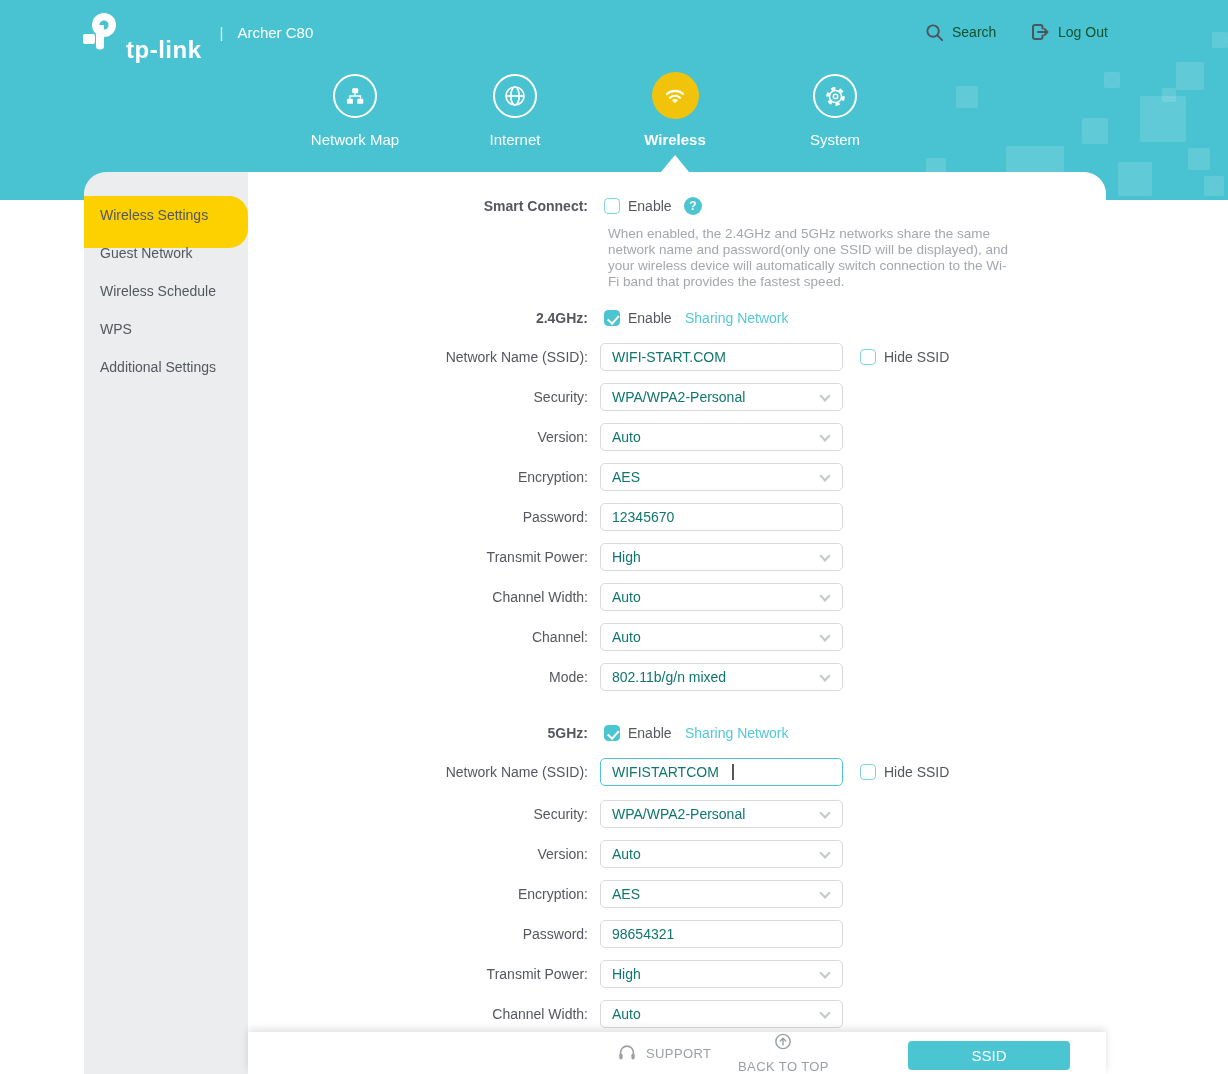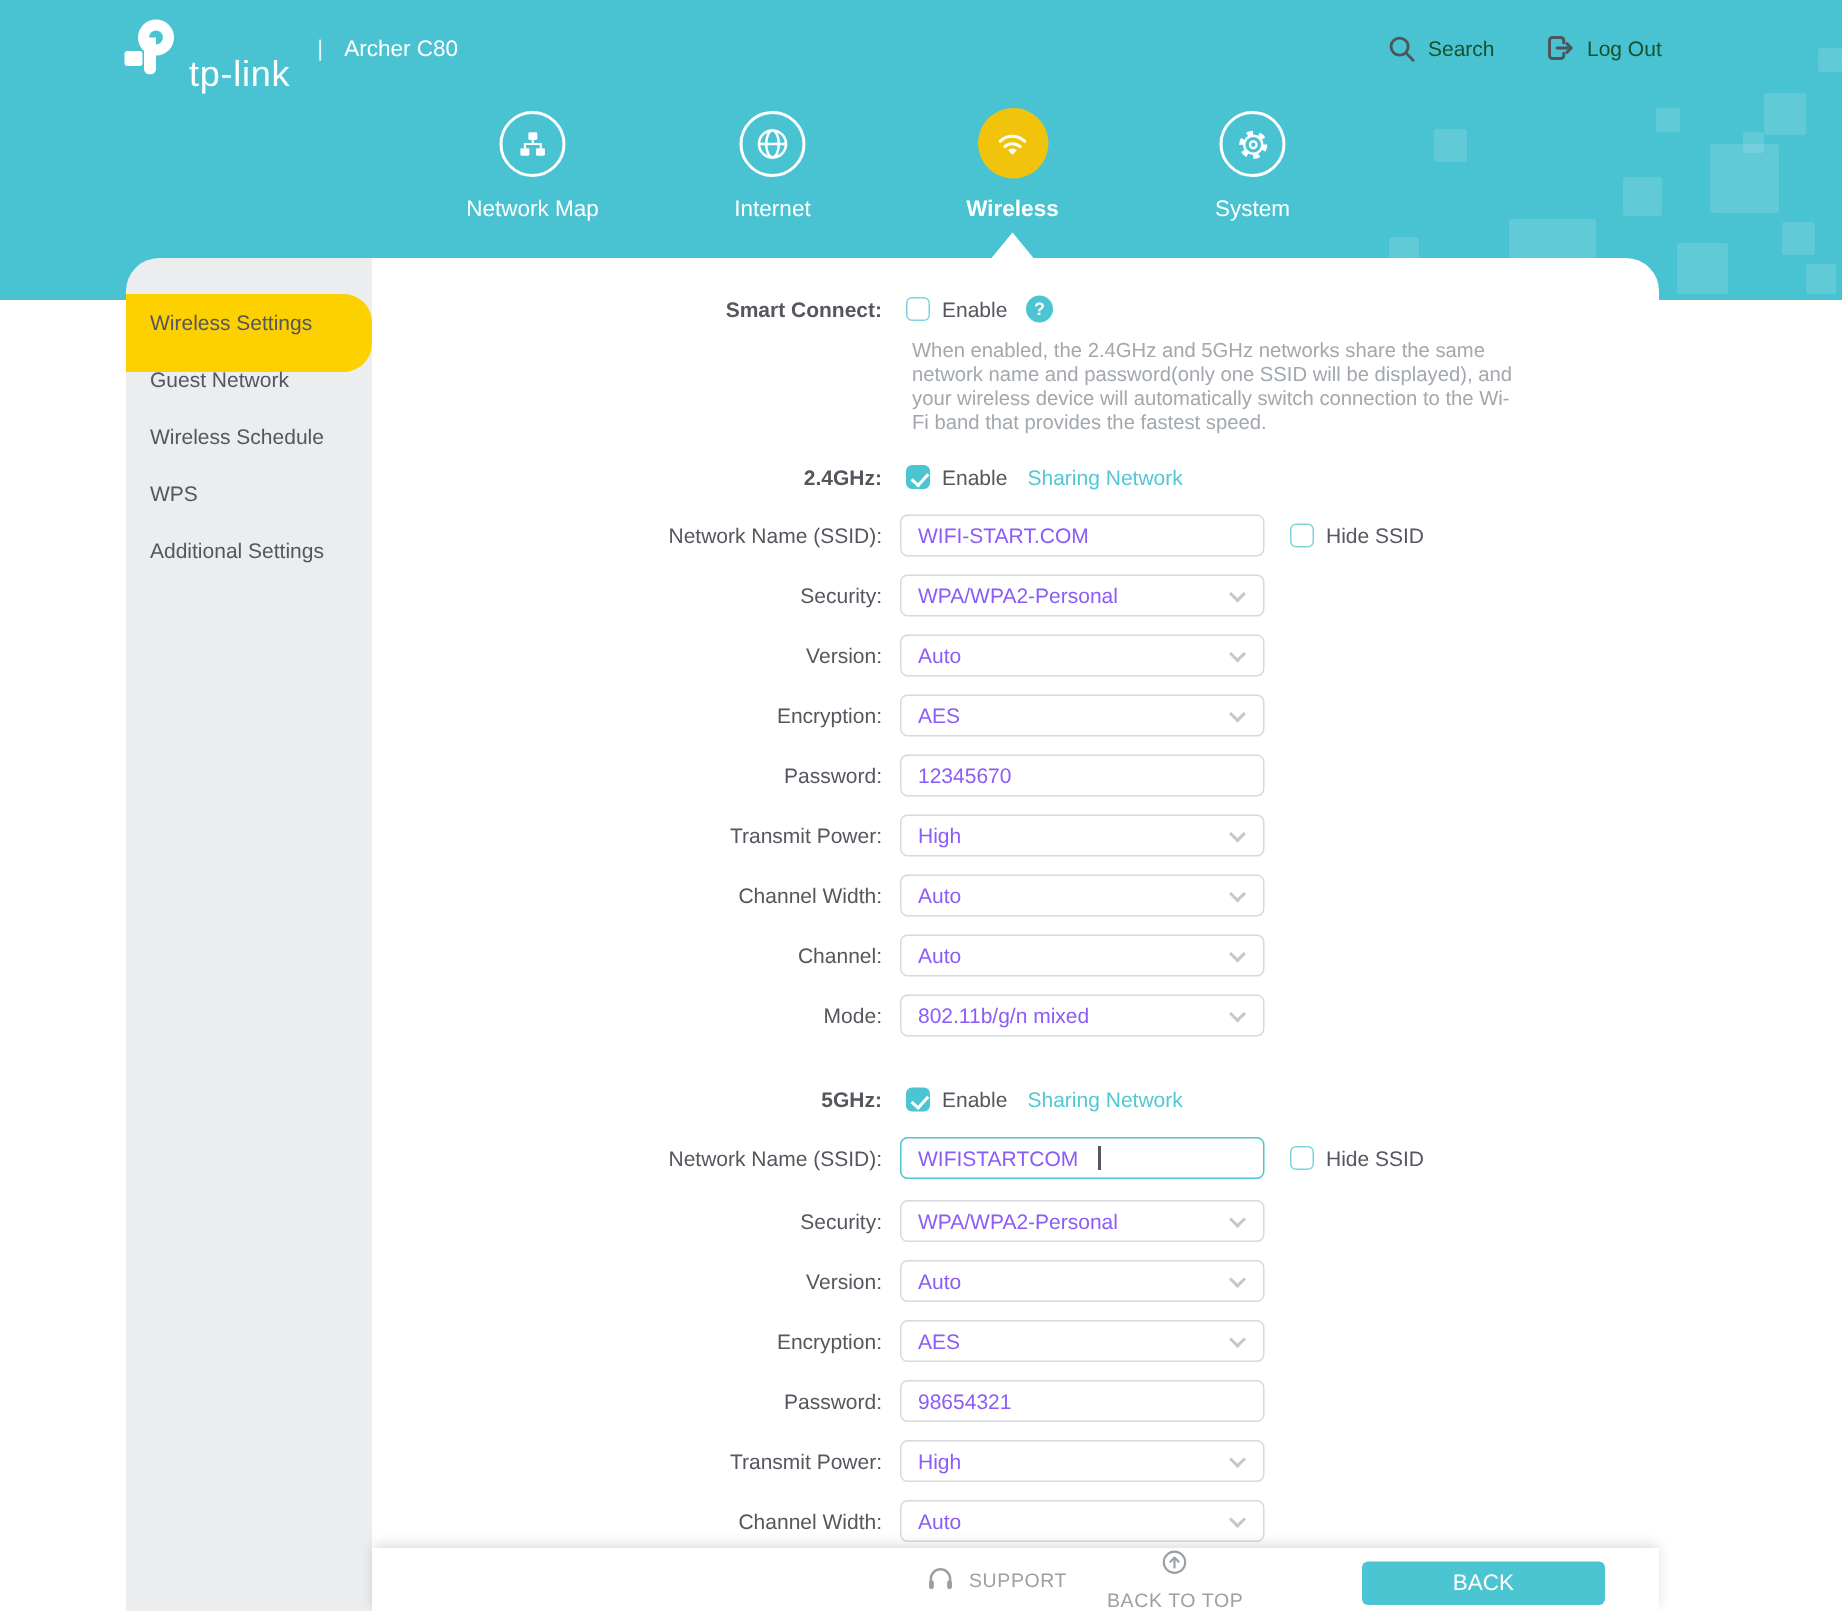--- a/index.html
+++ b/index.html
@@ -6,21 +6,21 @@
   html,body { width:1228px; height:1074px; }
   body {
     position:relative; overflow:hidden; background:#fff;
     font-family:"Liberation Sans", sans-serif; color:#54575d;
   }
   
   .hero { position:absolute; left:0; top:0; width:1228px; height:200px; background:#49c3d2; }
   .sq { position:absolute; background:rgba(255,255,255,0.13); border-radius:2px; }
   
   .brand { position:absolute; left:78px; top:10px; height:44px; display:flex; align-items:center; color:#fff; }
-  .brand-name { font-size:24px; font-weight:normal; letter-spacing:.5px; margin-left:8px;margin-top:36px; }
+  .brand-name { font-size:24px; font-weight:bold; letter-spacing:.5px; margin-left:8px;margin-top:36px; }
   .brand-divider { font-size:15px; opacity:.85; margin:0 14px 0 18px; }
   .brand-model { font-size:15px; }
   
   .hdr-act { position:absolute; top:21px; height:22px; display:flex; align-items:center; gap:8px;
              color:#14532d; font-size:14px; cursor:pointer; }
   .act-search { left:925px; }
   .act-logout { left:1030px; }
   
   .nav-item { position:absolute; top:74px; width:160px; text-align:center; color:#fff; cursor:pointer; }
   .nav-circle { width:44px; height:44px; border:2px solid #fff; border-radius:50%; margin:0 auto;
@@ -54,21 +54,21 @@
   .enable-label { position:absolute; left:380px; top:0; height:100%; display:flex; align-items:center; font-size:14px; }
   .sharing-link { position:absolute; left:437px; top:0; height:100%; display:flex; align-items:center;
                   font-size:14px; color:#53c8d4; cursor:pointer; }
   .help-icon { position:absolute; left:436px; top:1px; width:18px; height:18px; border-radius:50%;
                background:#4bc5d2; color:#fff; font-size:12px; font-weight:bold; text-align:center;
                line-height:18px; cursor:pointer; }
   .help-text { position:absolute; left:360px; top:54px; width:404px; font-size:13.5px;
                line-height:16px; color:#a2a8ad; }
   .control { position:absolute; left:352px; top:0; width:243px; height:28px;
              border:1px solid #d6dadd; border-radius:5px; background:#fff;
-             font-size:14px; color:#8b5cf6; }
+             font-size:14px; color:#0f766e; }
   input.control { padding:0 11px; outline:none; font-family:inherit; }
   input.control.focused { border-color:#4bc5d2; }
   .select { cursor:pointer; }
   .select .val { position:absolute; left:11px; top:0; line-height:26px; }
   .chevron { position:absolute; right:13px; top:8px; width:8px; height:8px;
              border-right:2px solid #c3c8cb; border-bottom:2px solid #c3c8cb; transform:rotate(45deg); }
   .hide-cb { left:612px; top:6px; }
   .hide-label { position:absolute; left:636px; top:0; height:28px; display:flex; align-items:center; font-size:14px; }
   .caret { position:absolute; left:484px; top:6px; width:1.5px; height:16px; background:#54575d; }
   
@@ -334,14 +334,14 @@
   </div>
   <div class="f-group f-top">
     <svg width="22" height="22" viewBox="0 0 24 24">
       <g fill="none" stroke="#9ba0a4" stroke-width="1.8" stroke-linecap="round" stroke-linejoin="round">
         <circle cx="12" cy="12" r="9"></circle>
         <path d="M12 16.5 V8.5 M8.5 11.5 L12 8 L15.5 11.5"></path>
       </g>
     </svg>
     <span>BACK TO TOP</span>
   </div>
-  <button class="save-btn">BACK</button>
+  <button class="save-btn">SSID</button>
 </div>
 
 </body></html>

